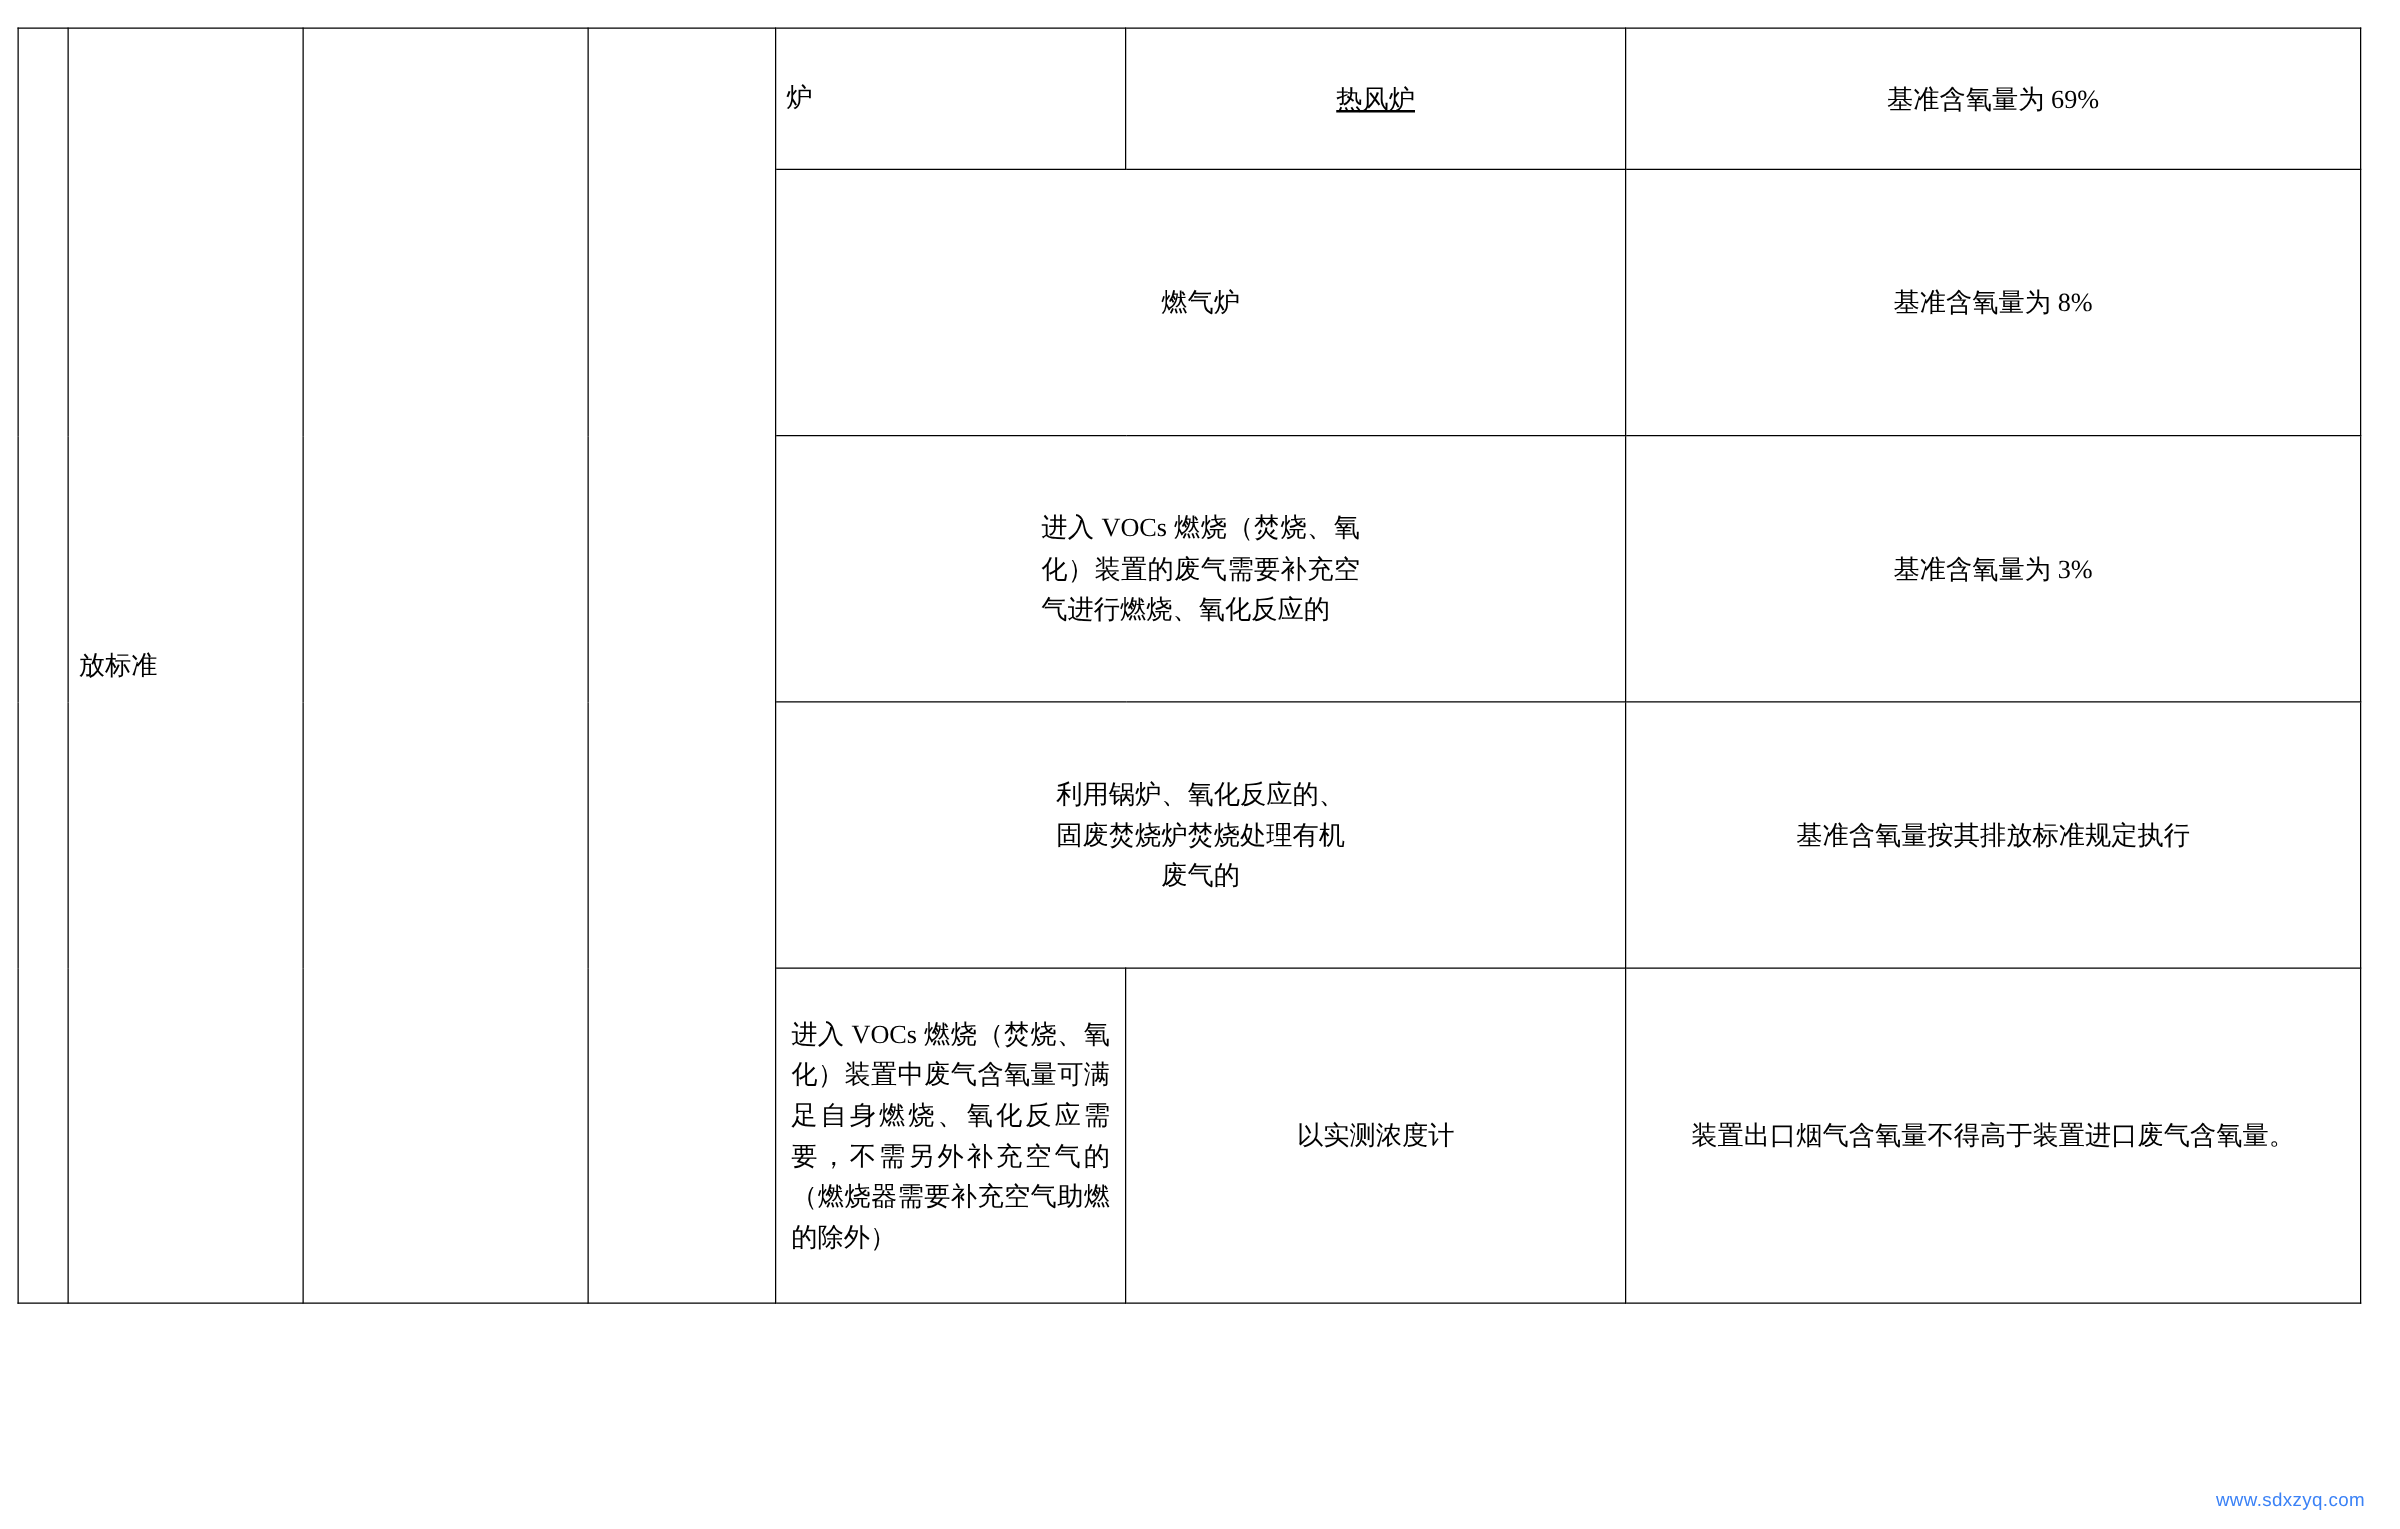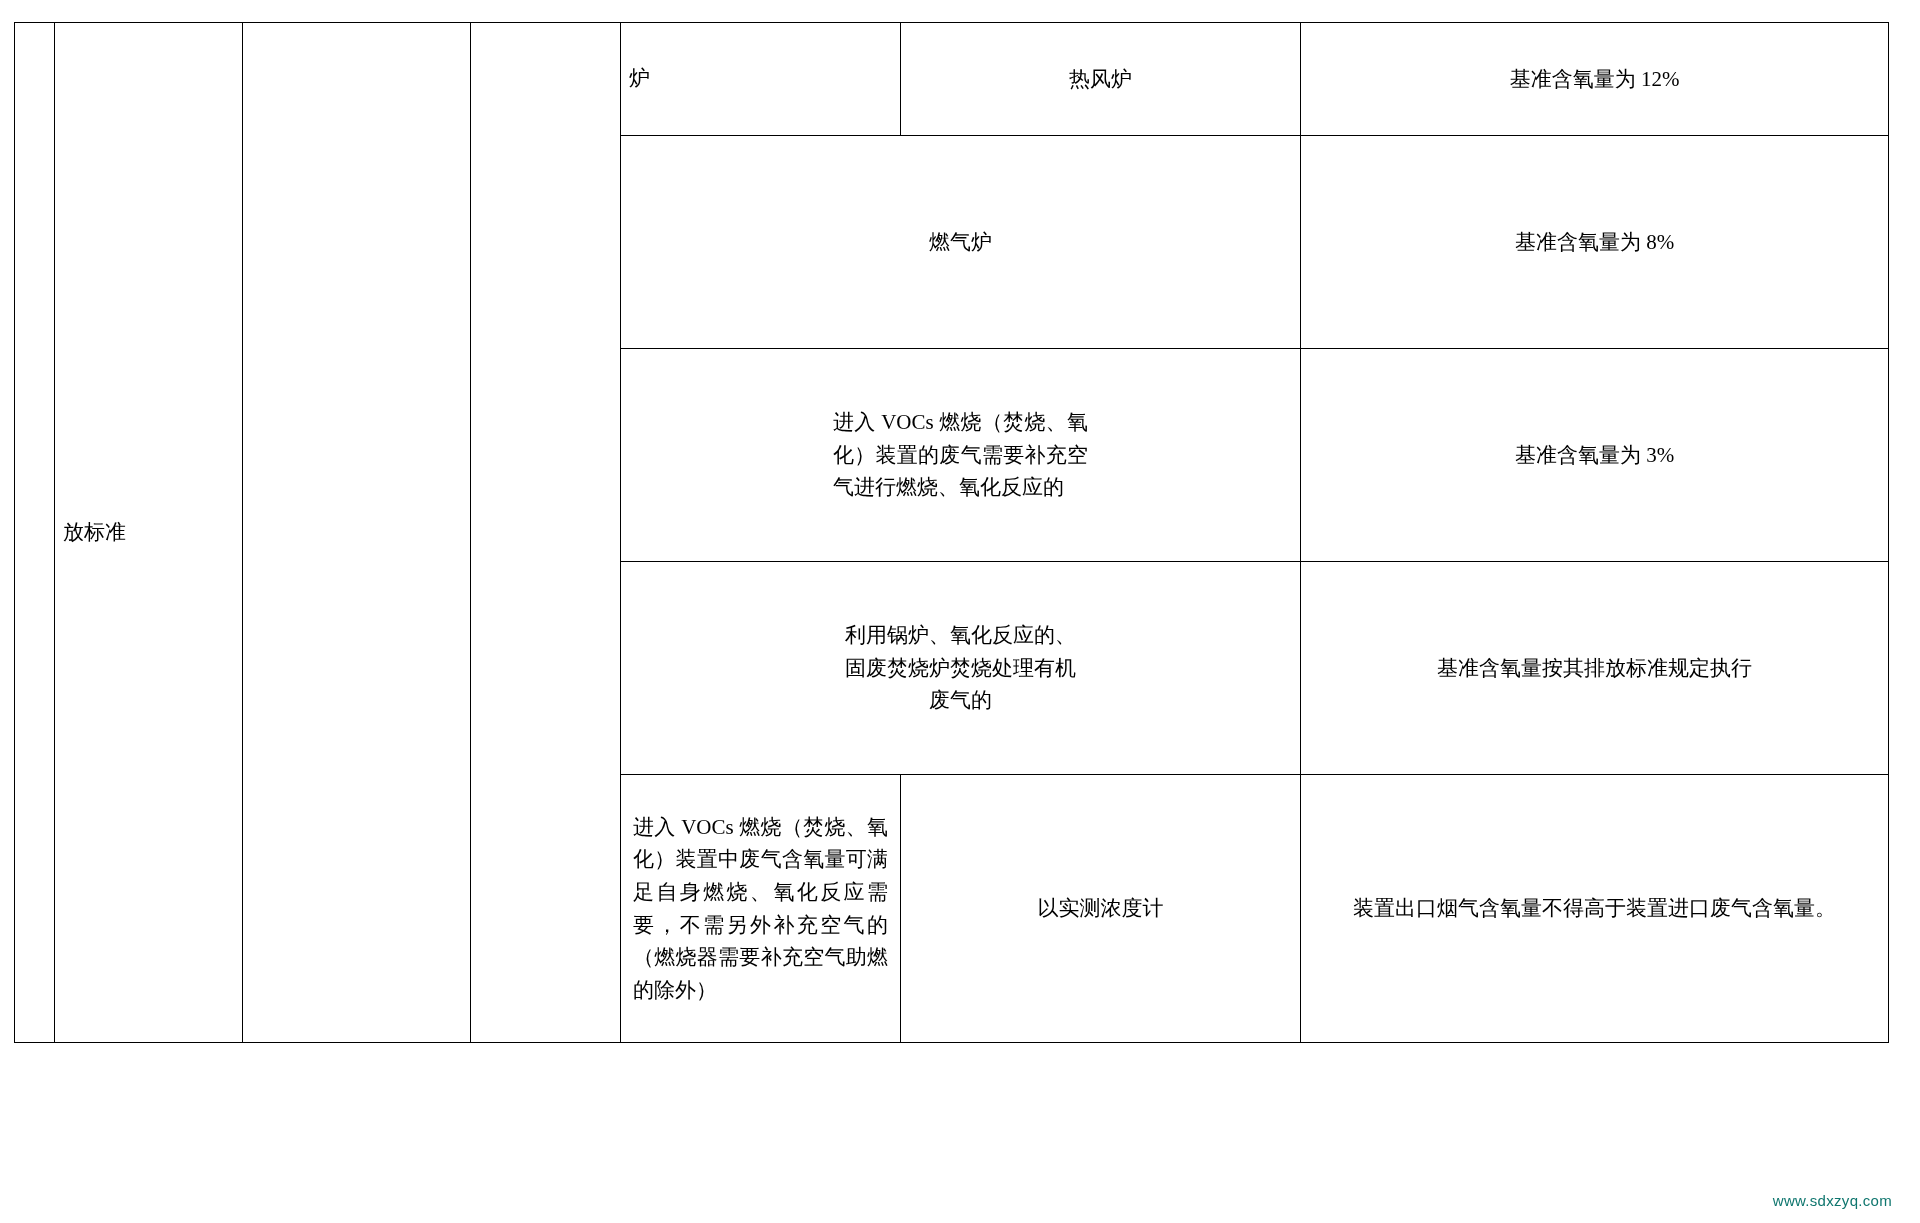--- a/index.html
+++ b/index.html
@@ -43,21 +43,21 @@
   .c-left   { text-align: left; }
   .c-just   { text-align: justify; text-justify: inter-ideograph; }
   .top      { vertical-align: top; }
 
   
   .col-a { width: 40px; }
   .col-b { width: 188px; }
   .col-c { width: 228px; }
   .col-d { width: 150px; }
   .col-e { width: 280px; }
-  .col-f { width: 400px; }
+  .col-f { width: 400px; text-decoration: underline; }
   .col-g { width: 588px; }
 
   .label-top {
     font-size: 21px;
     padding-top: 8px;
   }
 
   .narrow-wrap {
     display: block;
     width: 255px;
@@ -71,21 +71,21 @@
     margin: 0 auto;
     text-align: center;
   }
 
   .watermark {
     position: absolute;
     right: 28px;
     bottom: 14px;
     font-family: "Liberation Sans", sans-serif;
     font-size: 15px;
-    color: #0f766e;
+    color: #3b82f6;
     letter-spacing: 0.3px;
   }
 </style>
 </head>
 <body>
 
 <div class="page">
 
   <table class="doc-table">
     <colgroup>
@@ -99,21 +99,21 @@
     </colgroup>
     <tbody>
 
       <tr>
         <td class="col-a top" rowspan="5"></td>
         <td class="col-b top c-left label-top" rowspan="5">放标准</td>
         <td class="col-c top" rowspan="5"></td>
         <td class="col-d top" rowspan="5"></td>
         <td class="col-e top c-left" style="height:102px; padding-top:4px;">炉</td>
         <td class="col-f c-center">热风炉</td>
-        <td class="col-g c-center">基准含氧量为 12%</td>
+        <td class="col-g c-center">基准含氧量为 69%</td>
       </tr>
 
       <tr>
         <td class="c-center" colspan="2" style="height:200px;margin-left:45px;">燃气炉</td>
         <td class="c-center">基准含氧量为 8%</td>
       </tr>
 
       <tr>
         <td class="c-just" colspan="2" style="height:200px;margin-top:41px;">
           <span class="narrow-wrap">进入 VOCs 燃烧（焚烧、氧化）装置的废气需要补充空气进行燃烧、氧化反应的</span>

